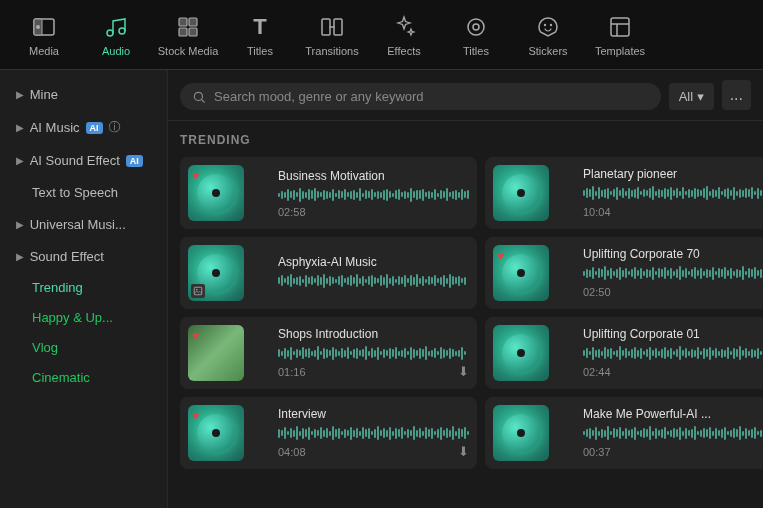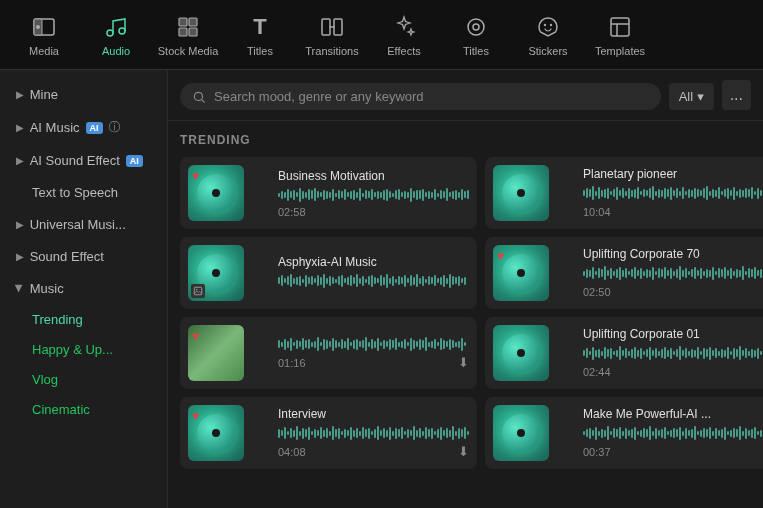--- a/index.html
+++ b/index.html
@@ -412,24 +412,20 @@
     <div class="sidebar-item">
       <span class="chevron">▶</span>
       <span>Universal Musi...</span>
     </div>
 
     <div class="sidebar-item">
       <span class="chevron">▶</span>
       <span>Sound Effect</span>
     </div>
 
-    <div class="sidebar-item">
-      <span class="chevron" style="transform:rotate(90deg);display:inline-block;">▶</span>
-      <span>Music</span>
-    </div>
 
     <div class="sidebar-sub-item active">
       <span>Trending</span>
     </div>
 
     <div class="sidebar-sub-item">
       <span>Happy &amp; Up...</span>
     </div>
 
     <div class="sidebar-sub-item">
@@ -781,20 +777,21 @@
               <span class="download-icon">⬇</span>
             </div>
           </div>
         </div>
 
         <div class="music-card">
           <div class="music-thumbnail thumb-landscape">
             <span class="heart-icon">♥</span>
           </div>
           <div class="music-info">
+            <div class="music-title">Shops Introduction</div>
             <div class="music-waveform">
               <div class="waveform-bar" style="height:8px"></div>
                 <div class="waveform-bar" style="height:5px"></div>
                 <div class="waveform-bar" style="height:11px"></div>
                 <div class="waveform-bar" style="height:7px"></div>
                 <div class="waveform-bar" style="height:13px"></div>
                 <div class="waveform-bar" style="height:4px"></div>
                 <div class="waveform-bar" style="height:9px"></div>
                 <div class="waveform-bar" style="height:6px"></div>
                 <div class="waveform-bar" style="height:12px"></div>

